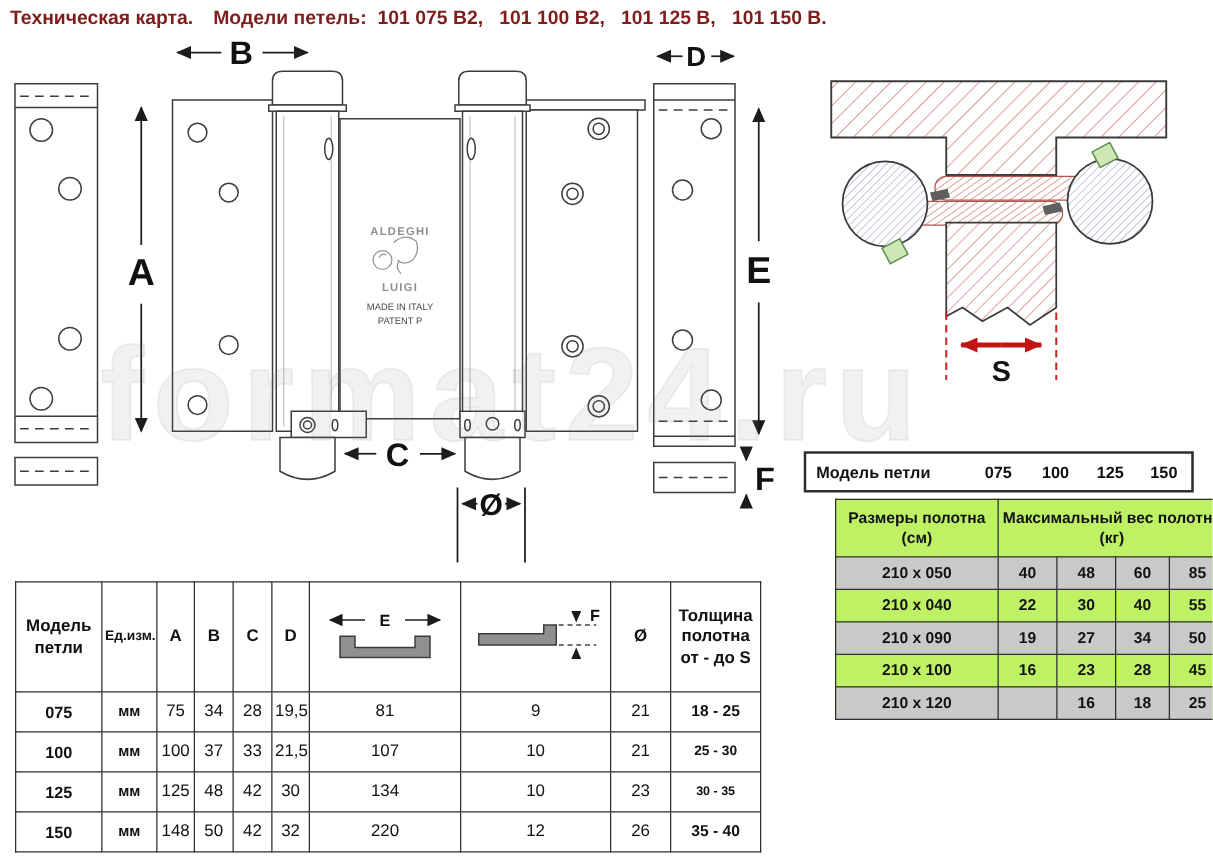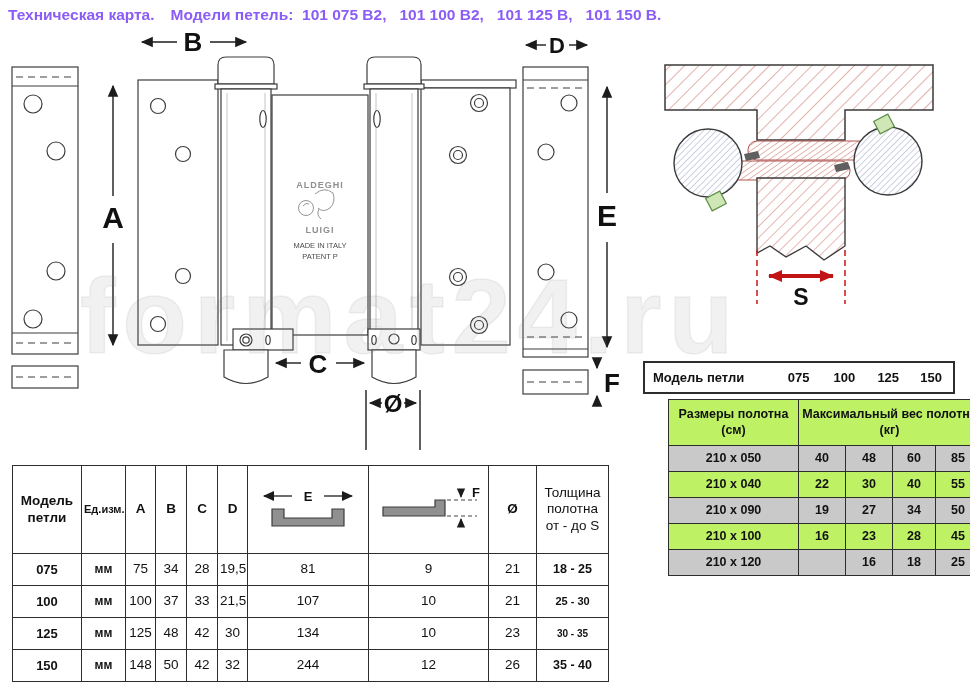--- a/index.html
+++ b/index.html
@@ -3,42 +3,42 @@
 <meta charset="utf-8">
 <style>
   html,body{margin:0;padding:0;}
   body{
     width:970px;height:687px;position:relative;background:#ffffff;
     font-family:"Liberation Sans","DejaVu Sans",sans-serif;color:#111;
     overflow:hidden;
   }
   .title{
     position:absolute;left:8px;top:6px;font-size:15.5px;font-weight:bold;
-    white-space:pre;color:#8b5cf6;
+    white-space:pre;color:#7f1d1d;
   }
   .title .sep{display:inline-block;width:16px;}
   .drawing-svg{position:absolute;left:0;top:0;}
   .watermark{
     position:absolute;left:80px;top:256px;font-size:106px;font-weight:800;
     letter-spacing:7px;white-space:nowrap;pointer-events:none;
     color:rgba(125,125,125,0.11);text-align:right;-webkit-text-stroke:1.5px rgba(120,120,120,0.10);
   }
   
   .spec-wrap{position:absolute;left:12px;top:465px;}
   table.spec{border-collapse:collapse;table-layout:fixed;width:596px;background:#fff;}
   table.spec td{
     border:1.7px solid #2d2d2d;text-align:center;vertical-align:middle;
     padding:1px 2px;font-size:13.5px;line-height:1.2;
   }
   table.spec tr.hdr{height:88px;}
   table.spec tr.data{height:32px;}
   .b{font-weight:bold;}
   .hsm{font-size:12px;font-weight:bold;}
   .hletter{font-size:15px;font-weight:bold;}
-  .thick{font-size:11.5px;font-weight:normal;line-height:1.3;}
+  .thick{font-size:11.5px;font-weight:bold;line-height:1.3;}
   .dia-h{font-size:17px;font-weight:bold;}
   
   .wt-wrap{position:absolute;left:643px;top:361px;width:312px;}
   .model-row{
     display:flex;border:2px solid #2d2d2d;height:33px;align-items:center;
     font-weight:bold;font-size:13px;background:#fff;box-sizing:border-box;
   }
   .model-row .lbl{width:126px;padding-left:8px;text-align:left;}
   .model-row .mc{text-align:center;}
   .gap{height:5px;}
@@ -324,21 +324,21 @@
     <td>23</td>
     <td class="b" style="font-size:10px">30 - 35</td>
   </tr>
   <tr class="data">
     <td class="b" style="font-size:13px">150</td>
     <td class="b" style="font-size:12px">мм</td>
     <td>148</td>
     <td>50</td>
     <td>42</td>
     <td>32</td>
-    <td>244</td>
+    <td>220</td>
     <td>12</td>
     <td>26</td>
     <td class="b" style="font-size:12.5px">35 - 40</td>
   </tr>
 </tbody>
     </table>
 </div>
 
 <div class="wt-wrap">
   <div class="model-row">

